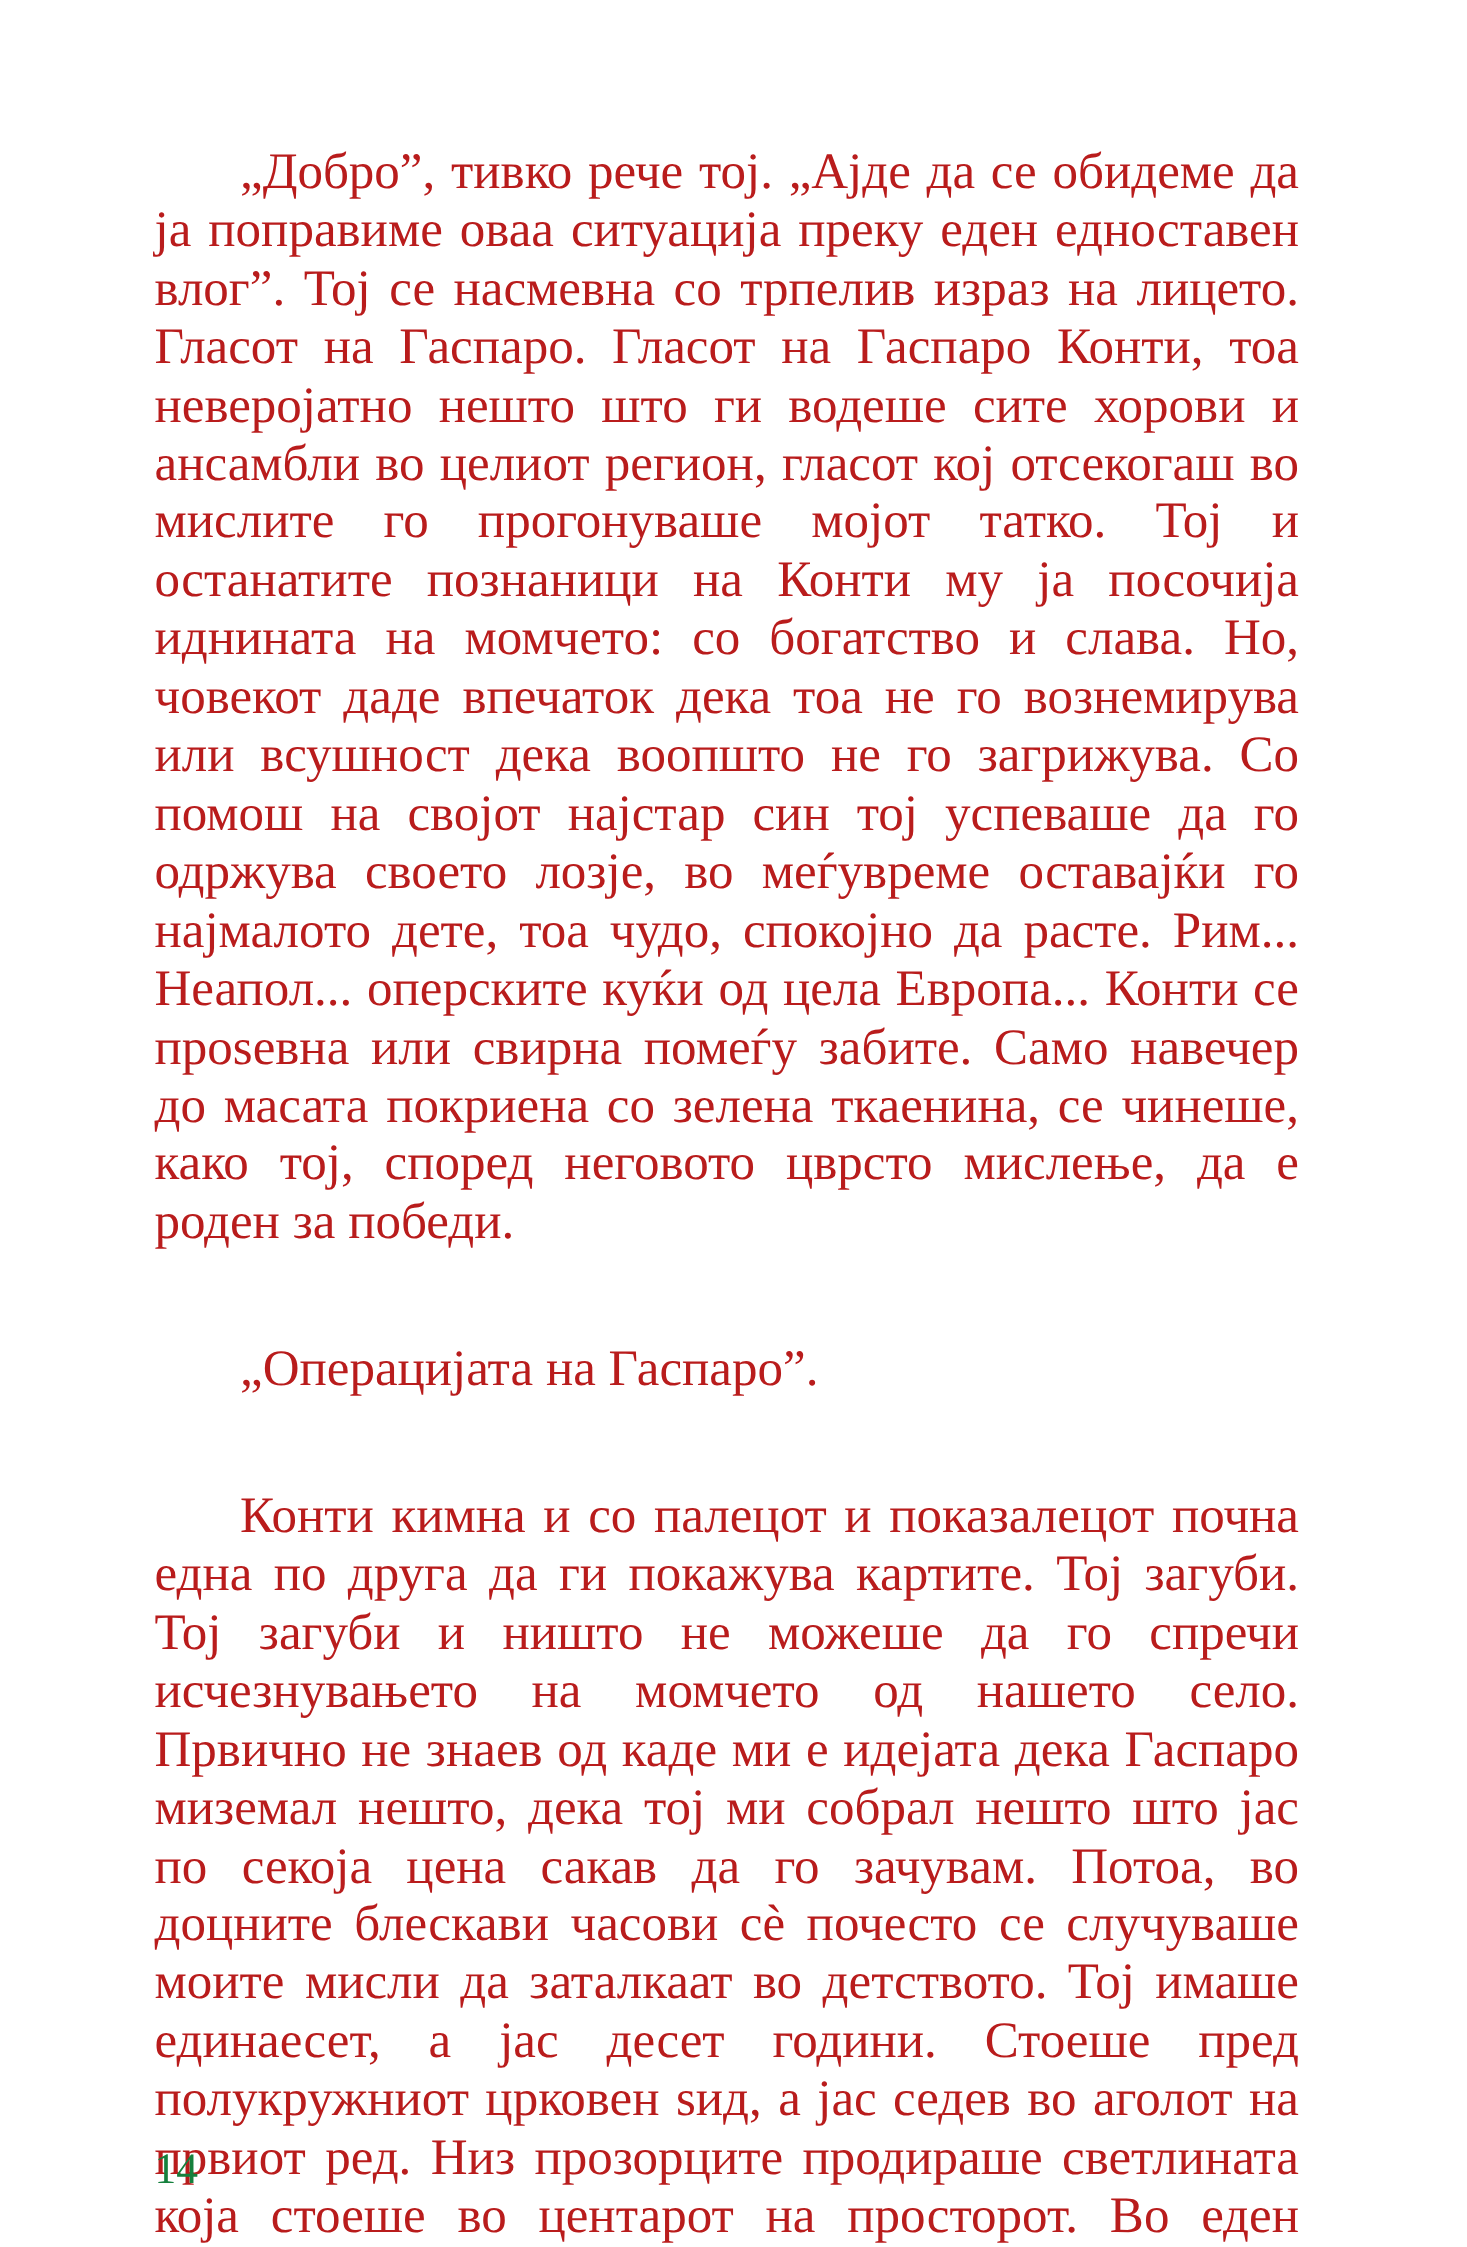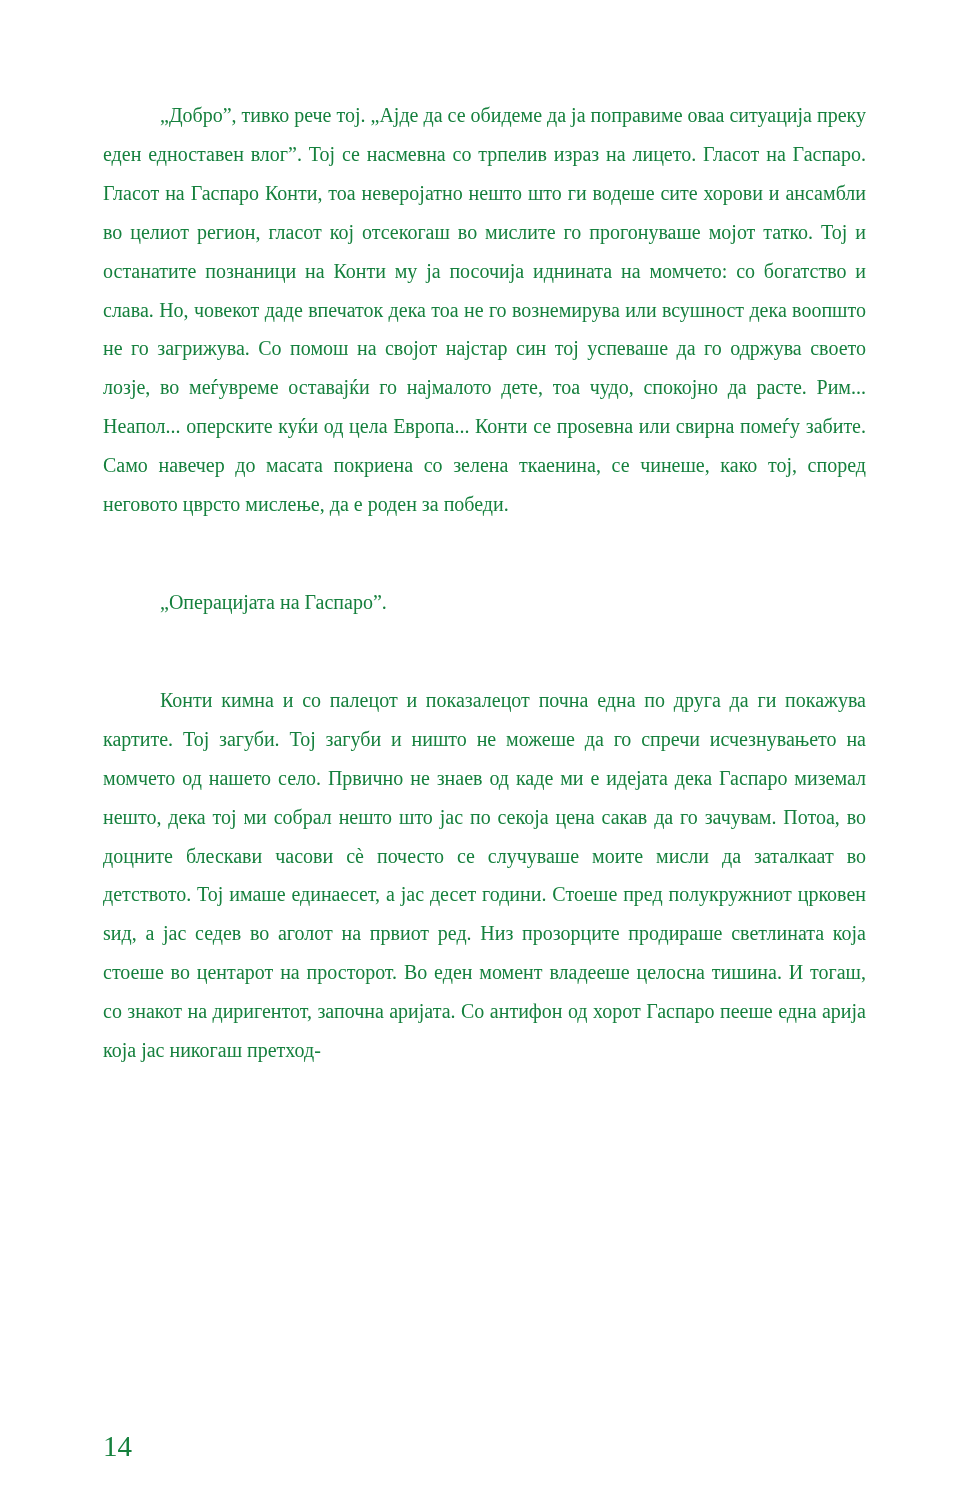--- a/index.html
+++ b/index.html
@@ -21,26 +21,26 @@
     background: #ffffff;
   }
   .text-block {
     position: absolute;
     left: 103px;
     top: 96px;
     width: 763px;
   }
   .para {
     margin: 0;
-    font-size: 20px;
+    font-size: 34px;
     line-height: 38.9px;
     text-align: justify;
     text-justify: inter-word;
     text-indent: 57px;
-    color: #15803d;
+    color: #b91c1c;
     white-space: pre-wrap;
     hyphens: none;
     -webkit-hyphens: none;
     word-spacing: 0px;
   }
   .para + .para {
     margin-top: 0px;
   }
   .para.spaced-before {
     margin-top: 59px;

